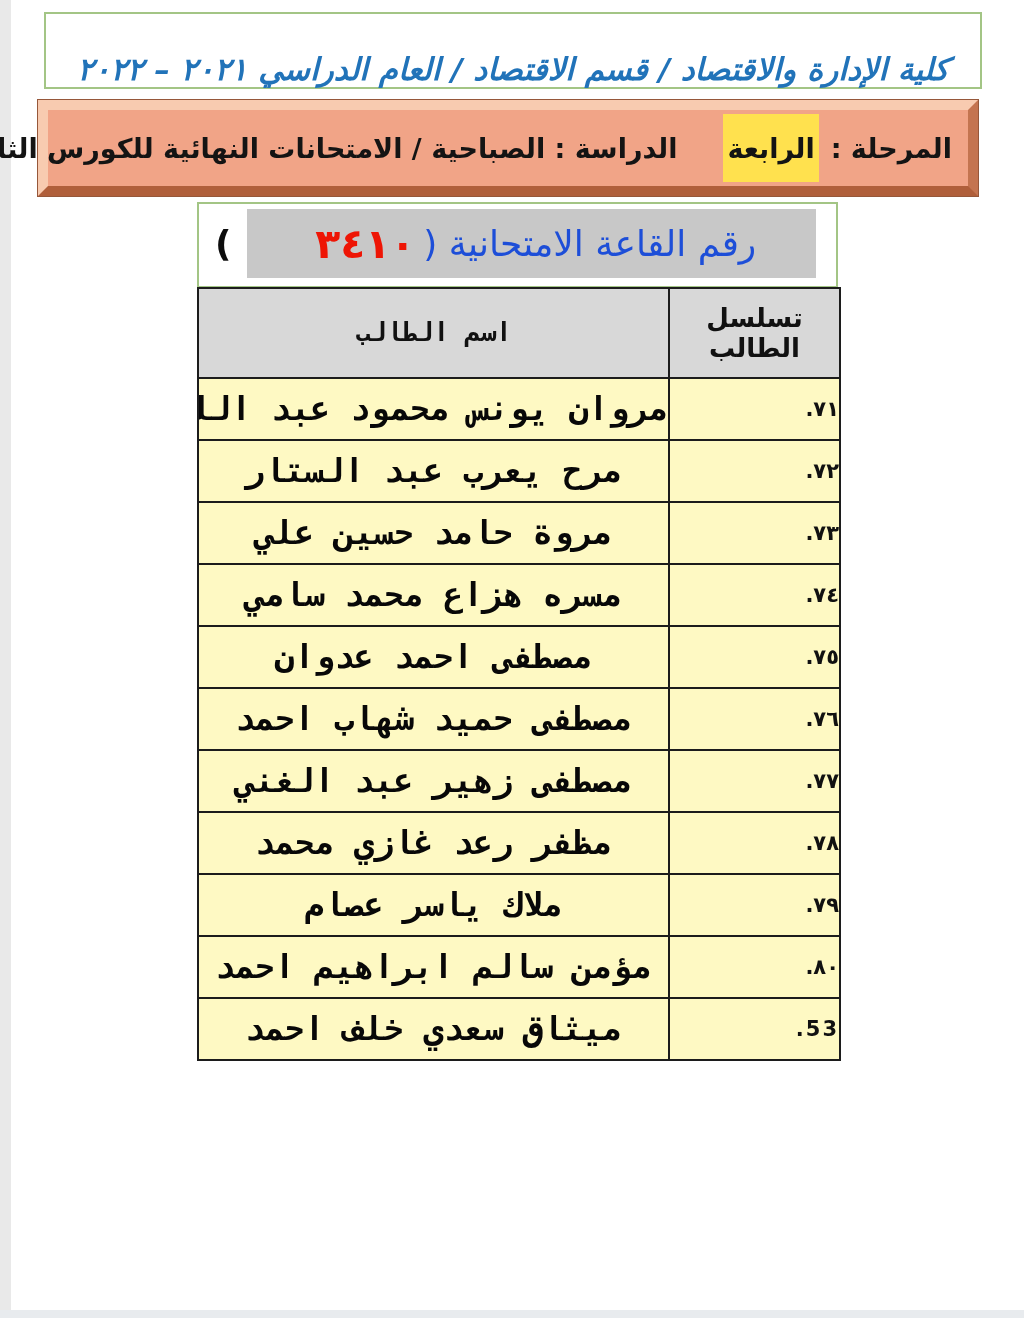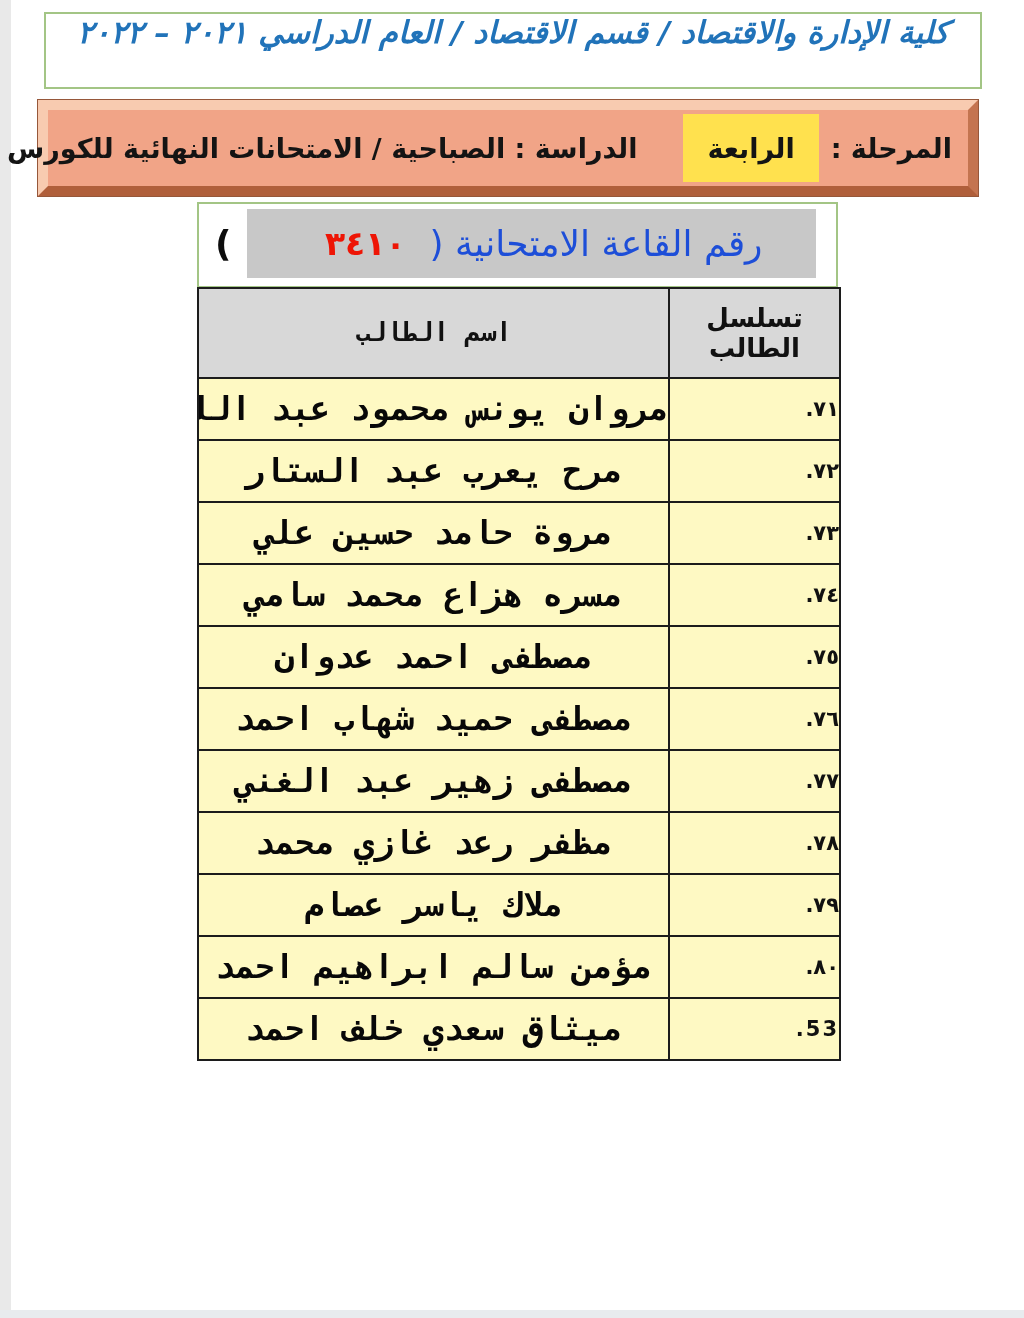--- a/index.html
+++ b/index.html
@@ -33,21 +33,21 @@
   }
   .edge-bottom{
     position:absolute;left:0;bottom:0;width:100%;height:8px;
     background:#e8ebee;
   }
   
   .college-box{
     position:absolute;left:44px;top:12px;width:938px;height:77px;
     background:#fff;
     border:2px solid var(--green-border);
-    display:flex;align-items:flex-start;justify-content:center;
+    display:flex;align-items:flex-end;justify-content:center;
   }
   .college-text{
     direction:rtl;
     color:var(--blue-text);
     font-weight:bold;font-style:italic;
     font-size:31px;
     white-space:nowrap;
   }
   
   .stage-box{
@@ -63,21 +63,21 @@
     display:flex;align-items:center;
     gap:12px;
     padding:0 16px;
     font-weight:bold;font-size:27px;color:#141414;
     white-space:nowrap;
   }
   .stage-value{
     background:var(--yellow-highlight);
     align-self:stretch;
     display:flex;align-items:center;
-    padding:0 24px;
+    padding:0 4px;
     margin:4px 0;
   }
   .study-text{margin-right:34px;}
   
   .room-box{
     position:absolute;left:197px;top:202px;width:641px;height:86px;
     background:#fff;
     border:2px solid var(--green-border);
   }
   .room-line{
@@ -89,24 +89,24 @@
   .room-highlight{
     background:var(--gray-highlight);
     flex:1;height:100%;
     direction:rtl;
     display:flex;align-items:center;justify-content:center;
   }
   .room-title{
     font-weight:normal;font-size:36px;color:#1d4ed8;white-space:nowrap;
   }
   .room-number{
-    font-weight:bold;font-size:33px;
+    font-weight:bold;font-size:41px;
     color:var(--red-number);
     letter-spacing:10px;
-    margin:0 24px;
+    margin:0 8px;
     white-space:nowrap;
   }
   .room-paren{
     font-weight:bold;font-size:36px;color:#0d0d0d;
     margin-right:16px;
   }
   
   .stu-table{
     position:absolute;left:197px;top:287px;width:642px;
     border-collapse:collapse;

